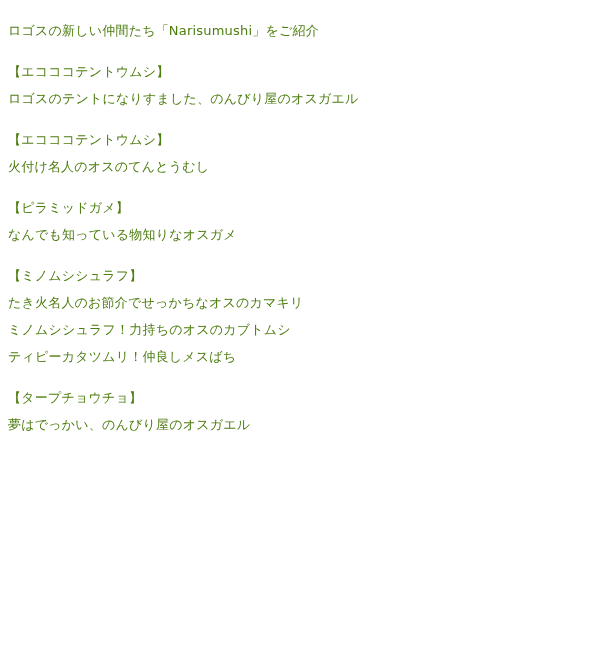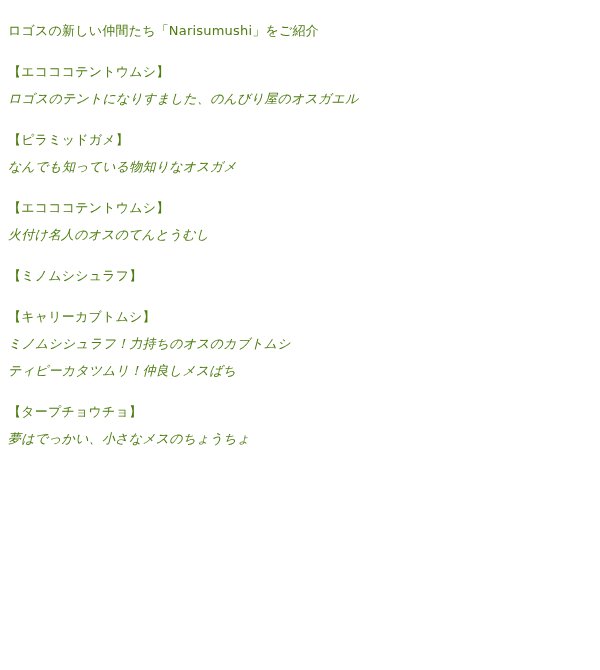--- a/index.html
+++ b/index.html
@@ -29,58 +29,57 @@
   }
   .section-heading {
     margin-top: 27px;
     height: 14px;
     white-space: nowrap;
   }
   .section-description {
     margin-top: 13px;
     height: 14px;
     white-space: nowrap;
-    font-style: italic;
   }
 </style>
 </head>
 <body style="background: rgb(255, 255, 255);">
 
 <div class="document" style="color: #4d7c0f;">
 
   <div class="intro-line">ロゴスの新しい仲間たち「Narisumushi」をご紹介</div>
 
   <div>
     <div class="section-heading">【エコココテントウムシ】</div>
     <div class="section-description">ロゴスのテントになりすました、のんびり屋のオスガエル</div>
   </div>
 
   <div>
-    <div class="section-heading">【ピラミッドガメ】</div>
-    <div class="section-description">なんでも知っている物知りなオスガメ</div>
+    <div class="section-heading">【エコココテントウムシ】</div>
+    <div class="section-description">火付け名人のオスのてんとうむし</div>
   </div>
 
   <div>
-    <div class="section-heading">【エコココテントウムシ】</div>
-    <div class="section-description">火付け名人のオスのてんとうむし</div>
+    <div class="section-heading">【ピラミッドガメ】</div>
+    <div class="section-description">なんでも知っている物知りなオスガメ</div>
   </div>
 
 
   <div>
     <div class="section-heading">【ミノムシシュラフ】</div>
+    <div class="section-description">たき火名人のお節介でせっかちなオスのカマキリ</div>
   </div>
 
   <div>
-    <div class="section-heading">【キャリーカブトムシ】</div>
     <div class="section-description">ミノムシシュラフ！力持ちのオスのカブトムシ</div>
   </div>
 
   <div>
     <div class="section-description">ティピーカタツムリ！仲良しメスばち</div>
   </div>
 
   <div>
     <div class="section-heading">【タープチョウチョ】</div>
-    <div class="section-description">夢はでっかい、小さなメスのちょうちょ</div>
+    <div class="section-description">夢はでっかい、のんびり屋のオスガエル</div>
   </div>
 
 
 </div>
 
 </body></html>

